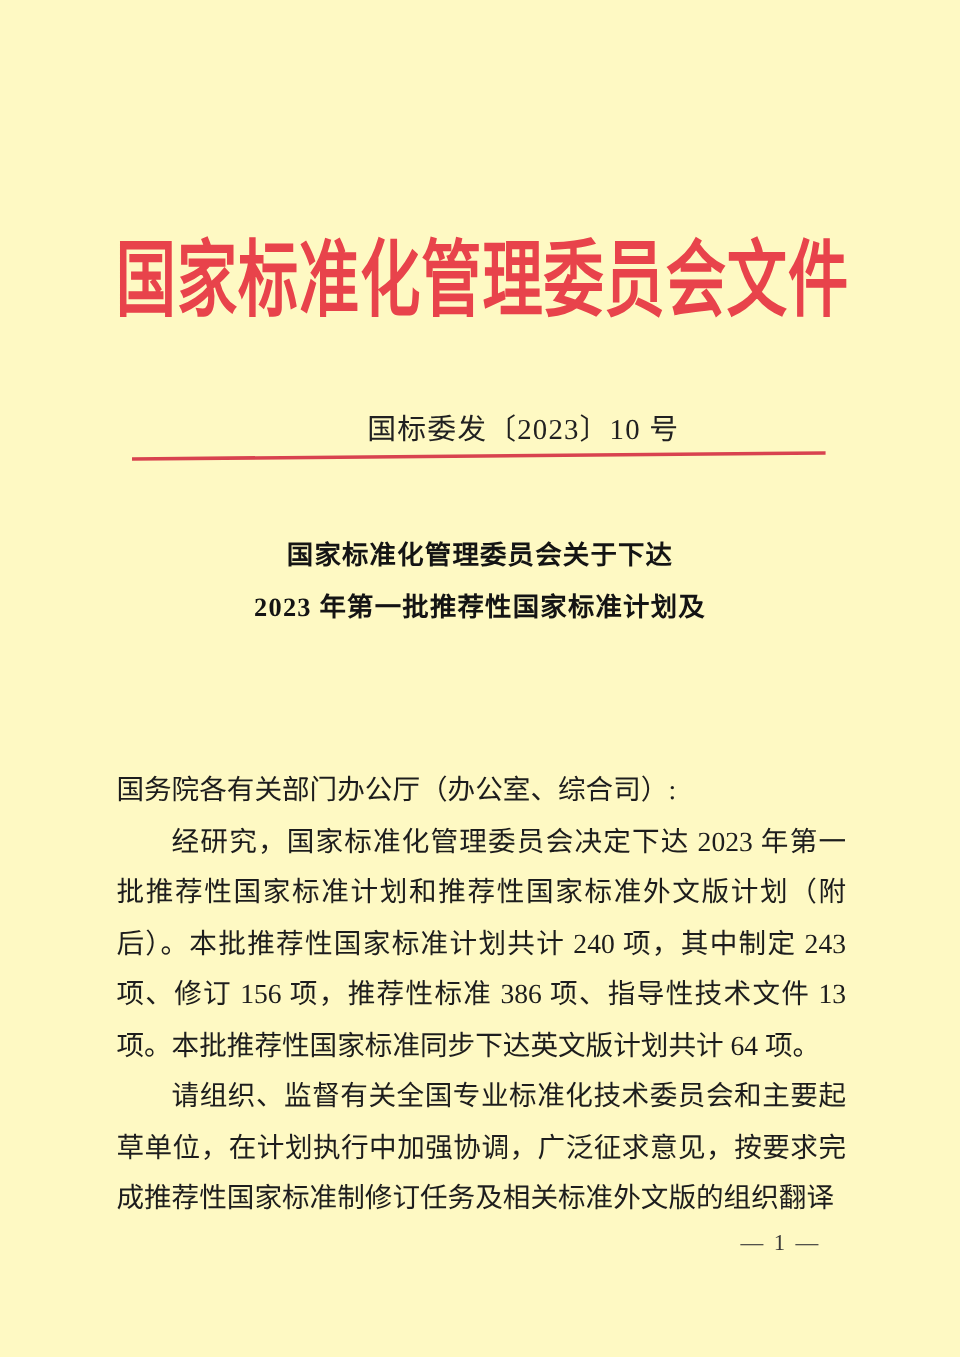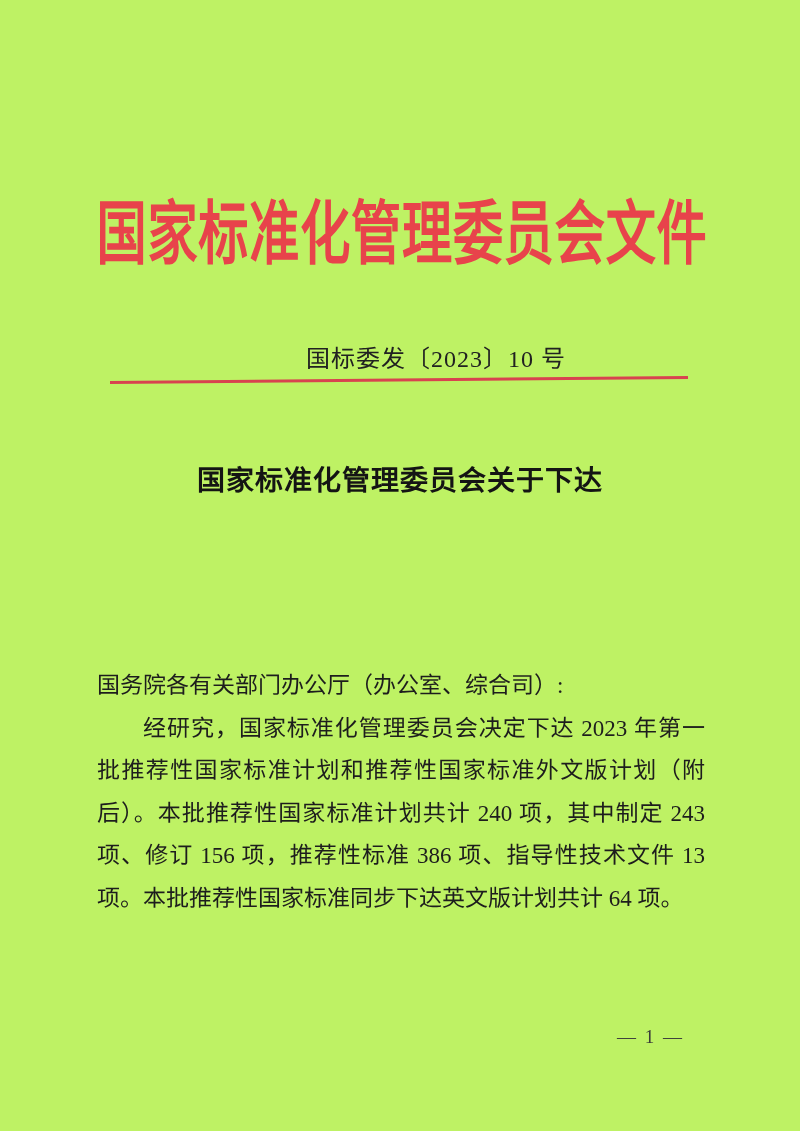--- a/index.html
+++ b/index.html
@@ -5,21 +5,21 @@
   html, body {
     margin: 0;
     padding: 0;
     background: #ffffff;
   }
   .page {
     position: relative;
     width: 800px;
     height: 1131px;
     margin: 0 auto;
-    background: #bef264;
+    background: #fef9c3;
     overflow: hidden;
     font-family: "Liberation Serif", "DejaVu Serif", serif;
     color: #1a1a1a;
   }
 
   
   .letterhead {
     position: absolute;
     top: 192px;
     left: 0;
@@ -60,39 +60,39 @@
     width: 578px;
     height: 3px;
     background: #d8434f;
     transform: rotate(-0.5deg);
     transform-origin: left center;
   }
 
   
   .notice-title {
     position: absolute;
-    top: 459px;
+    top: 441px;
     left: 0;
     width: 100%;
     margin: 0;
     text-align: center;
-    font-size: 28px;
+    font-size: 22px;
     line-height: 43px;
     font-weight: 700;
     color: #141414;
     letter-spacing: 1px;
   }
   .notice-title .title-line {
     display: block;
   }
 
   
   .body-text {
     position: absolute;
-    top: 665px;
+    top: 638px;
     left: 97px;
     width: 608px;
     font-size: 23px;
     line-height: 42.5px;
     color: #1d1d1d;
     text-align: justify;
     text-justify: inter-ideograph;
   }
   .body-text p {
     margin: 0;
@@ -121,22 +121,24 @@
   <div class="letterhead">
     <span class="letterhead-inner">国家标准化管理委员会文件</span>
   </div>
 
   <div class="doc-number">国标委发〔2023〕10 号</div>
 
   <div class="red-rule"></div>
 
   <h1 class="notice-title">
     <span class="title-line">国家标准化管理委员会关于下达</span>
+    <span class="title-line">2023 年第一批推荐性国家标准计划及</span>
   </h1>
 
   <div class="body-text">
     <p class="salutation">国务院各有关部门办公厅（办公室、综合司）:</p>
     <p>经研究，国家标准化管理委员会决定下达 2023 年第一批推荐性国家标准计划和推荐性国家标准外文版计划（附后）。本批推荐性国家标准计划共计 240 项，其中制定 243 项、修订 156 项，推荐性标准 386 项、指导性技术文件 13 项。本批推荐性国家标准同步下达英文版计划共计 64 项。</p>
+    <p>请组织、监督有关全国专业标准化技术委员会和主要起草单位，在计划执行中加强协调，广泛征求意见，按要求完成推荐性国家标准制修订任务及相关标准外文版的组织翻译</p>
   </div>
 
   <div class="page-number">— 1 —</div>
 
 </div>
 
 </body></html>

